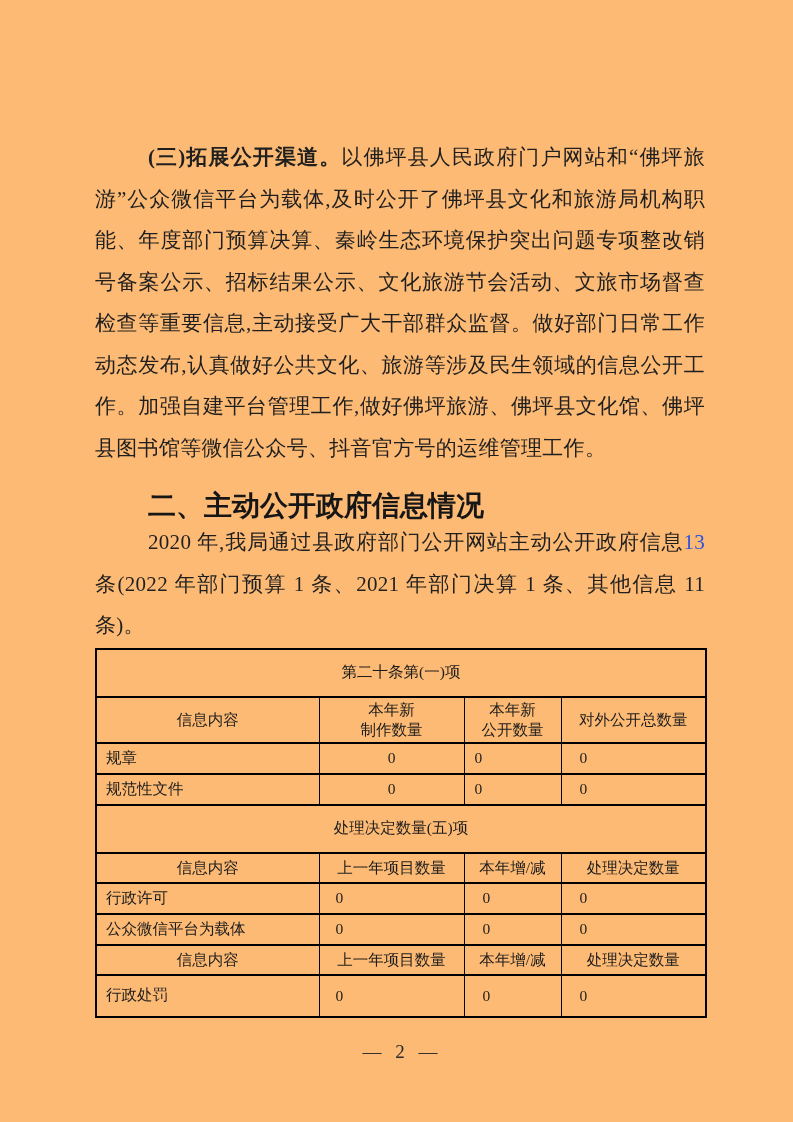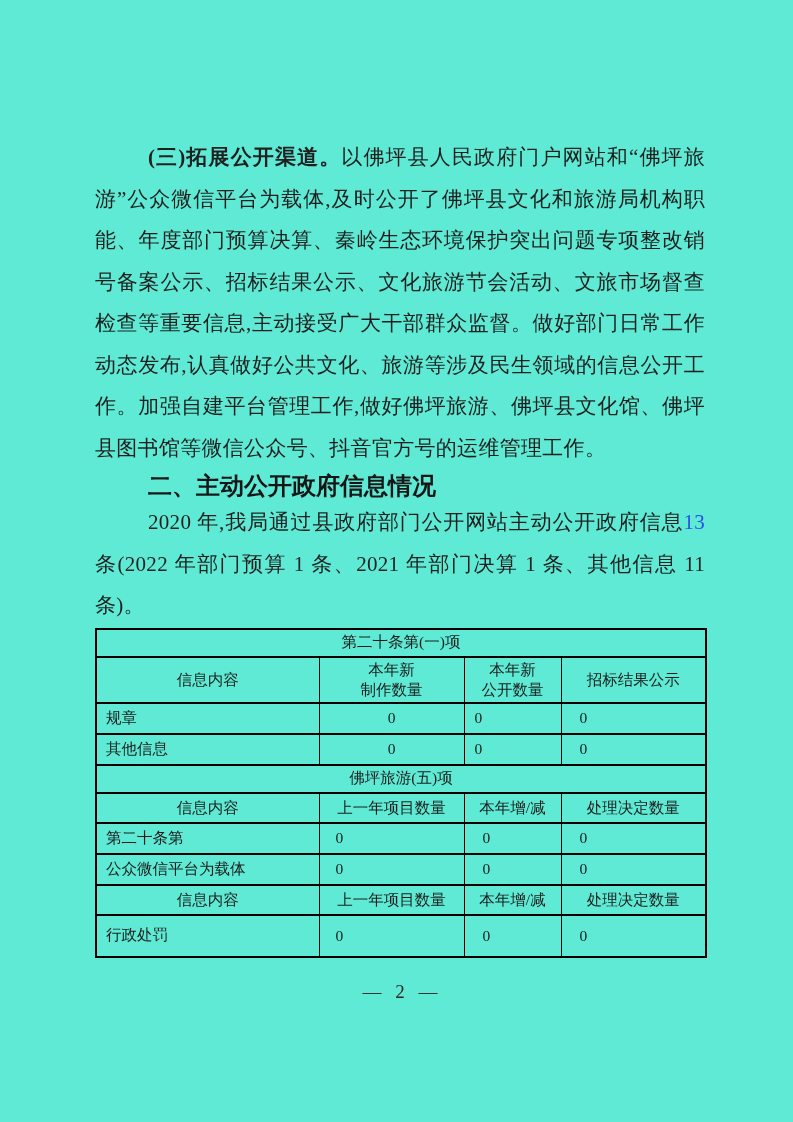--- a/index.html
+++ b/index.html
@@ -4,21 +4,21 @@
 <style>
   html, body {
     margin: 0;
     padding: 0;
     background: #ffffff;
   }
   .page {
     position: relative;
     width: 793px;
     height: 1122px;
-    background: #5eead4;
+    background: #fdba74;
     overflow: hidden;
     font-family: "Liberation Serif", serif;
     color: #1f1f1f;
     box-sizing: border-box;
   }
   .content {
     position: absolute;
     left: 95px;
     top: 0;
     width: 610px;
@@ -28,24 +28,24 @@
     margin: 0;
     font-size: 21px;
     line-height: 41.5px;
     text-align: justify;
     letter-spacing: 0.3px;
   }
   .para.indent { text-indent: 53px; }
   .lead { font-weight: bold; }
   .blue { color: #2c52e0; }
   .heading {
-    margin: 0 0 0 0;
+    margin: 20px 0 0 0;
     font-family: "Liberation Sans", sans-serif;
     font-weight: bold;
-    font-size: 24px;
+    font-size: 28px;
     line-height: 33px;
     text-indent: 53px;
     color: #161616;
   }
   .doc-table {
     border-collapse: collapse;
     table-layout: fixed;
     width: 610px;
     margin-top: 1px;
     font-size: 15.5px;
@@ -54,21 +54,21 @@
   .doc-table td {
     border-left: 1px solid #000;
     border-right: 1px solid #000;
     border-top: 2px solid #000;
     border-bottom: 2px solid #000;
     padding: 0;
     vertical-align: middle;
     overflow: hidden;
   }
   .doc-table { border: 2px solid #000; }
-  tr.r-title   { height: 28px; }
+  tr.r-title   { height: 48px; }
   tr.r-header1 { height: 46px; }
   tr.r-header  { height: 30px; }
   tr.r-data    { height: 31px; }
   tr.r-data-last { height: 42px; }
   .cell-title  { text-align: center; }
   .cell-header { text-align: center; white-space: pre-line; line-height: 20px; }
   .cell-label  { text-align: left; padding-left: 9px !important; }
   .zc   { text-align: center; }
   .zp10 { text-align: left; padding-left: 10px !important; }
   .zp16 { text-align: left; padding-left: 16px !important; }
@@ -105,46 +105,46 @@
 
         <tr class="r-title">
           <td colspan="4" class="cell-title">第二十条第(一)项</td>
         </tr>
         <tr class="r-header1">
           <td class="cell-header">信息内容</td>
           <td class="cell-header">本年新
 制作数量</td>
           <td class="cell-header">本年新
 公开数量</td>
-          <td class="cell-header">招标结果公示</td>
+          <td class="cell-header">对外公开总数量</td>
         </tr>
         <tr class="r-data">
           <td class="cell-label">规章</td>
           <td class="zc">0</td>
           <td class="zp10">0</td>
           <td class="zp18">0</td>
         </tr>
         <tr class="r-data">
-          <td class="cell-label">其他信息</td>
+          <td class="cell-label">规范性文件</td>
           <td class="zc">0</td>
           <td class="zp10">0</td>
           <td class="zp18">0</td>
         </tr>
 
         <tr class="r-title">
-          <td colspan="4" class="cell-title">佛坪旅游(五)项</td>
+          <td colspan="4" class="cell-title">处理决定数量(五)项</td>
         </tr>
         <tr class="r-header">
           <td class="cell-header">信息内容</td>
           <td class="cell-header">上一年项目数量</td>
           <td class="cell-header">本年增/减</td>
           <td class="cell-header">处理决定数量</td>
         </tr>
         <tr class="r-data">
-          <td class="cell-label">第二十条第</td>
+          <td class="cell-label">行政许可</td>
           <td class="zp16">0</td>
           <td class="zp18">0</td>
           <td class="zp18">0</td>
         </tr>
         <tr class="r-data">
           <td class="cell-label">公众微信平台为载体</td>
           <td class="zp16">0</td>
           <td class="zp18">0</td>
           <td class="zp18">0</td>
         </tr>

